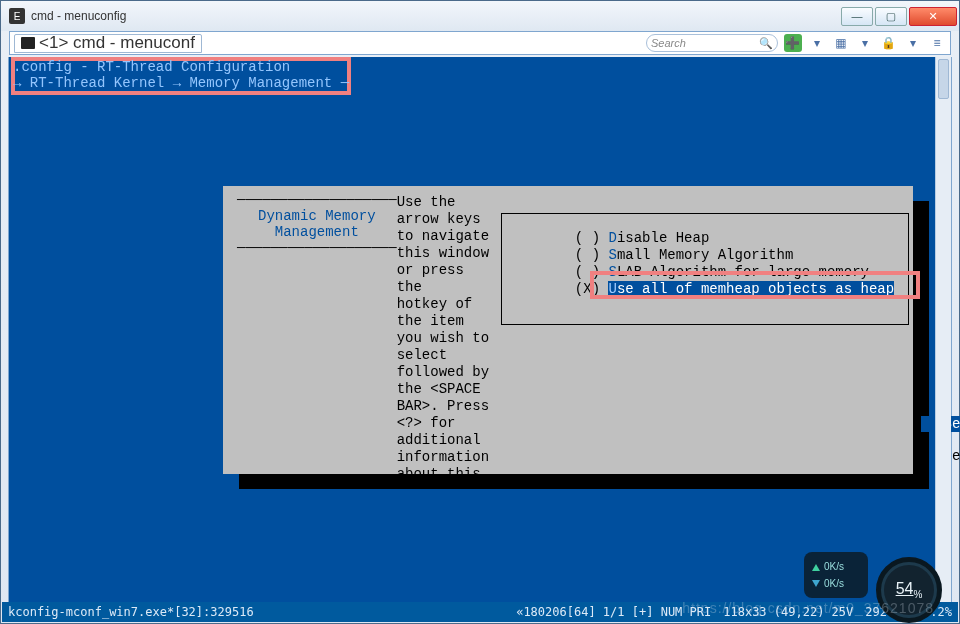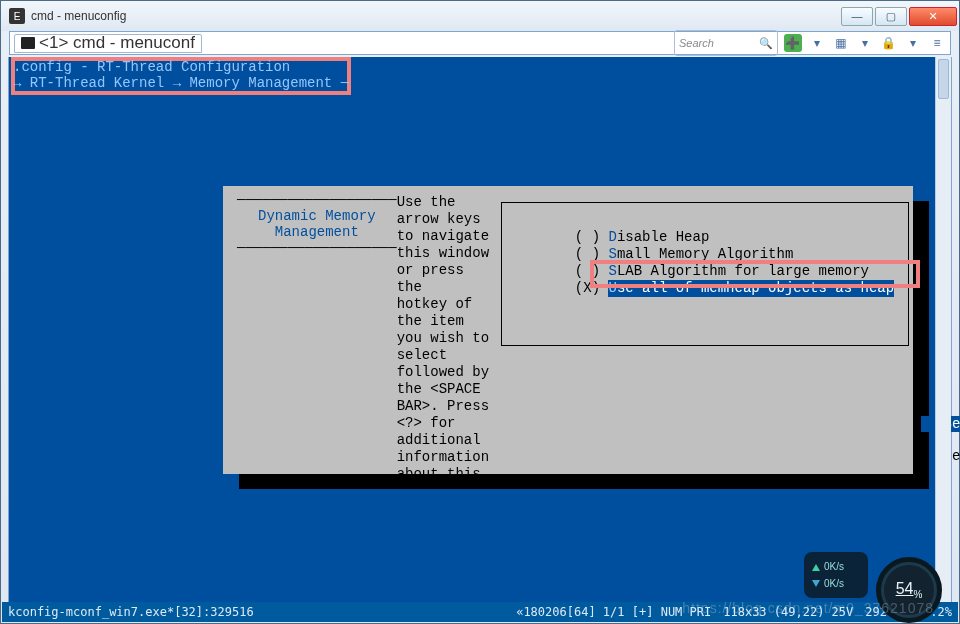--- a/index.html
+++ b/index.html
@@ -12,21 +12,21 @@
 .title { color:#333; font-size:12px; }
 .winbtns { margin-left:auto; display:flex; gap:2px; }
 .winbtn { width:32px; height:19px; border:1px solid #8aa; background:linear-gradient(#f9fcff,#d6e6f5); border-radius:2px; display:flex; align-items:center; justify-content:center; font-size:11px; color:#355; }
 .winbtn.close { width:48px; background:linear-gradient(#ff8b6a,#e04b2e); border-color:#c23; color:#fff; }
 
 
 .tabstrip { height:24px; background:#fff; border:1px solid #7fa6cf; margin:0 8px; display:flex; align-items:center; padding:0 4px; }
 .tab { display:flex; align-items:center; gap:4px; border:1px solid #9fb8d4; background:#fff; padding:1px 6px; height:19px; font-size:17px; color:#333; border-radius:2px 2px 0 0; }
 .tab .ico { width:14px; height:12px; background:#222; border-radius:1px; }
 .tools { margin-left:auto; display:flex; align-items:center; gap:6px; }
-.search { width:104px; height:18px; border:1px solid #a9c0da; border-radius:3px; padding:12px 4px; font-size:11px; color:#888; font-style:italic; display:flex; align-items:center; justify-content:space-between; }
+.search { width:132px; height:18px; border:1px solid #a9c0da; border-radius:9px; padding:4px 4px; font-size:11px; color:#888; font-style:italic; display:flex; align-items:center; justify-content:space-between; }
 .search .mag { color:#6a8; font-style:normal; }
 .tbtn { width:18px; height:18px; display:flex; align-items:center; justify-content:center; font-size:12px; color:#4a6fa5; border-radius:2px; }
 .tbtn.green { background:#4caf50; color:#fff; border-radius:3px; }
 .tbtn.lock { color:#d4a223; }
 
 
 .termwrap { position:absolute; left:7px; right:7px; top:56px; bottom:20px; background:#004f9e; border:1px solid #7fa6cf; border-top:none; }
 .term { width:100%; height:100%; font-family:"Consolas","Courier New",monospace; font-size:14px; color:#93c5fd; position:relative; }
 .scroll { position:absolute; right:0; top:0; bottom:0; width:16px; background:#e6edf5; border-left:1px solid #b8cde3; }
 .thumb { margin:2px; height:40px; background:#c6d6e8; border:1px solid #9fb8d4; border-radius:2px; }
@@ -34,21 +34,21 @@
 
 .hdr { position:absolute; left:4px; top:2px; white-space:pre; }
 .red1 { position:absolute; left:2px; top:0px; width:340px; height:38px; border:4px solid #f08080; }
 
 
 .dialog-shadow { position:absolute; left:230px; top:144px; width:690px; height:288px; background:#000; }
 .dialog { position:absolute; left:214px; top:129px; width:690px; height:288px; background:#c0c0c0; color:#000; padding:6px 14px 10px 14px; display:flex; flex-direction:row; }
 .dlg-title-row { text-align:center; font-family:inherit; color:#004f9e; }
 .dlg-title-row .dash { color:#000; }
 .instr { margin-top:2px; white-space:pre-wrap; line-height:17px; }
-.inner { margin:10px 12px 0 12px; border:1px solid #000; height:144px; padding:26px 14px; position:relative; }
+.inner { margin:21px 12px 0 12px; border:1px solid #000; height:112px; padding:16px 14px; position:relative; }
 .opt { white-space:pre; line-height:17px; }
 .opt .hot { color:#004f9e; }
 .opt.sel { background:#004f9e; color:#fff; display:inline-block; margin-left:0;text-align:right; }
 .opt.sel .hot { color:#9ecbff; }
 .optrow { display:flex; }
 .optrow .pre { white-space:pre; }
 .red2 { position:absolute; left:88px; top:57px; width:330px; height:28px; border:4px solid #f08080; }
 .btns { margin-top:auto; text-align:center; font-family:inherit; letter-spacing:0; }
 .btns .sel { background:#004f9e; color:#fff; padding:0 14px; }
 .btns .hot { color:#c00; }

